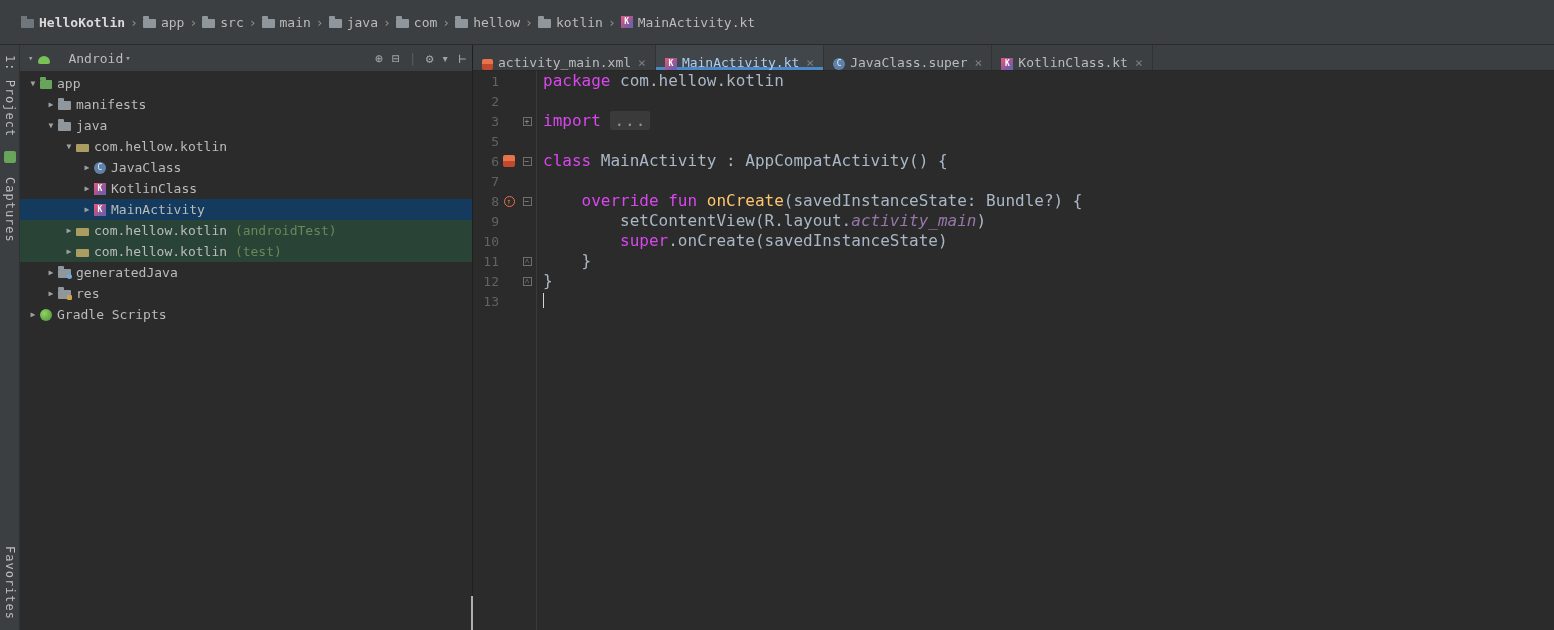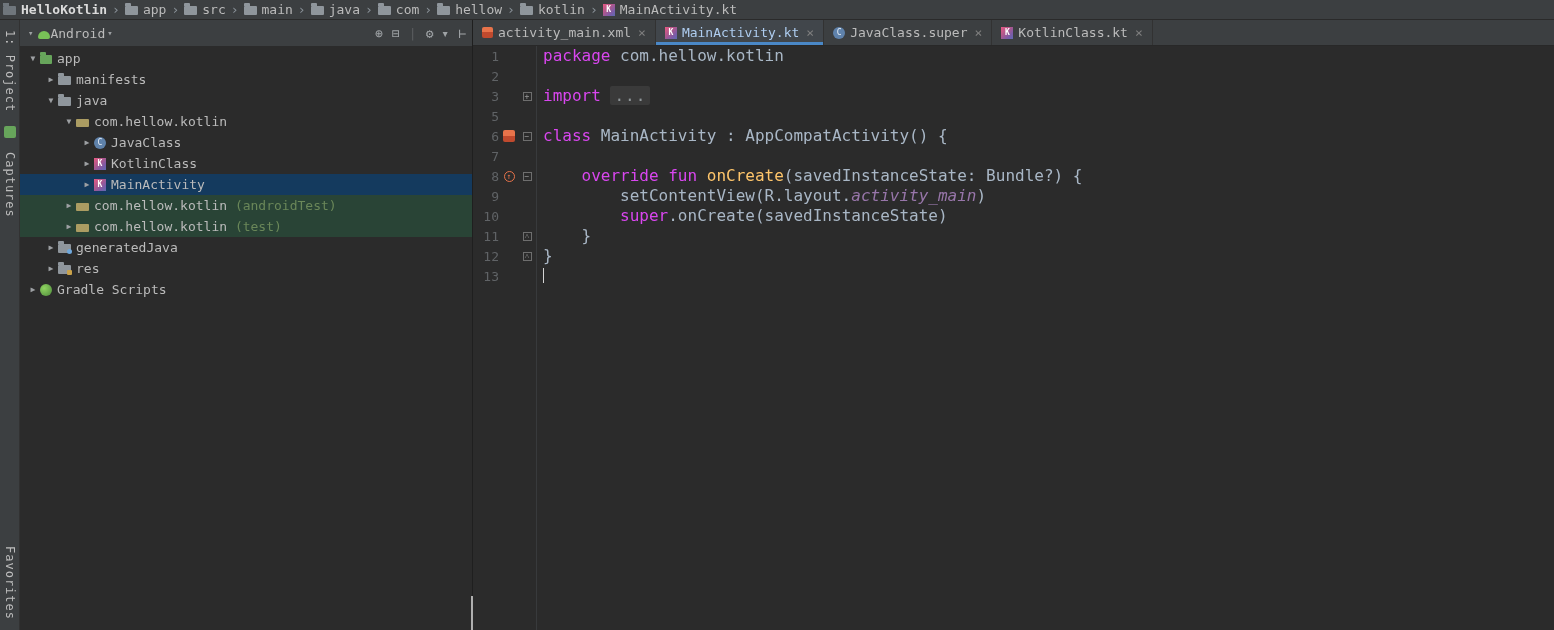--- a/index.html
+++ b/index.html
@@ -1,22 +1,22 @@
 <!DOCTYPE html>
 <html><head>
 <meta charset="utf-8">
 <style>
   * { margin:0; padding:0; box-sizing:border-box; }
   html,body { width:1554px; height:630px; background:#2b2b2b; overflow:hidden;
     font-family:"DejaVu Sans Mono", monospace; }
   .ide { position:relative; width:1554px; height:630px; background:#2b2b2b; display:flex; flex-direction:column; }
 
   
-  .breadcrumb-bar { height:20px; background:#3c3f41; border-bottom:1px solid #2a2a2a;
-    display:flex; align-items:center; padding-left:0; flex:0 0 auto; }
+  .breadcrumb-bar { height:45px; background:#3c3f41; border-bottom:1px solid #2a2a2a;
+    display:flex; align-items:center; padding-left:18px; flex:0 0 auto; }
   .crumb { display:flex; align-items:center; gap:5px; color:#bbbbbb; font-size:13px; padding:0 3px; cursor:default; }
   .crumb.bold .crumb-label { font-weight:bold; color:#dadada; }
   .crumb-sep { color:#8a9299; font-size:13px; padding:0 2px; }
 
   
   .main-row { flex:1; display:flex; min-height:0; }
 
   
   .stripe { width:20px; background:#3c3f41; border-right:1px solid #323232;
     display:flex; flex-direction:column; align-items:center; padding-top:10px; flex:0 0 auto; }
@@ -65,21 +65,21 @@
   .ic-android-robot { width:12px; height:8px; margin-top:3px; background:#78c257; border-radius:6px 6px 2px 2px; }
   .ic-layout-file { width:11px; height:11px; border-radius:2px;
     background:linear-gradient(#e8734a 0 50%, #c04a2e 50% 100%); }
   .ic-project { width:13px; height:9px; background:#6f767c; border-radius:1px; margin-top:2px; }
   .ic-project::before { content:""; position:absolute; top:-3px; left:0; width:6px; height:3px; background:#6f767c; }
   .ic-captures { width:12px; height:12px; border-radius:2px; background:#67a55b; }
 
   
   .editor-col { flex:1; display:flex; flex-direction:column; min-width:0; }
   .tab-bar { height:26px; background:#3c3f41; border-bottom:1px solid #282828; display:flex; flex:0 0 auto; }
-  .tab { display:flex; align-items:center; padding:0 9px; font-size:13px; color:#bbbbbb;
+  .tab { display:flex; align-items:flex-end; padding:0 9px; font-size:13px; color:#bbbbbb;
     border-right:1px solid #323232; cursor:default; }
   .tab .tab-label { margin-left:5px; white-space:pre; }
   .tab .tab-close { margin-left:7px; color:#808080; font-size:13px; cursor:default; }
   .tab.active { background:#41464b; color:#aecdf0; box-shadow:inset 0 -3px 0 #4a88c7; }
 
   .editor { flex:1; display:flex; background:#2b2b2b; min-height:0; font-size:16px; }
   .gutter { width:64px; padding-left:2px; border-right:1px solid #383a3c; flex:0 0 auto; }
   .grow { height:20px; display:flex; align-items:center; }
   .grow .ln { width:24px; text-align:right; color:#606366; font-size:13px; flex:0 0 auto; }
   .grow .gslot { width:20px; display:flex; justify-content:center; align-items:center; flex:0 0 auto; }
@@ -160,21 +160,21 @@
         <span class="ic ic-captures"></span>
         <div class="stripe-gap"></div>
         <span class="vtext">Captures</span>
         <div class="stripe-bottom"><span class="vtext">Favorites</span></div>
       </div>
 
     <div class="project-panel">
       <div class="panel-header">
         <span class="hdr-chevron">▾</span>
         <span class="ic ic-android-robot"></span>
-        <span style="margin-left:0;">Android</span>
+        <span style="margin-left:18px;">Android</span>
         <span class="hdr-chevron">▾</span>
         <span class="panel-toolbar" id="panel-toolbar">
             <span class="tbtn">⊕</span>
             <span class="tbtn">⊟</span>
             <span class="tsep">|</span>
             <span class="tbtn">⚙ ▾</span>
             <span class="tbtn">⊢</span>
           </span>
       </div>
       <div class="tree" id="tree">

